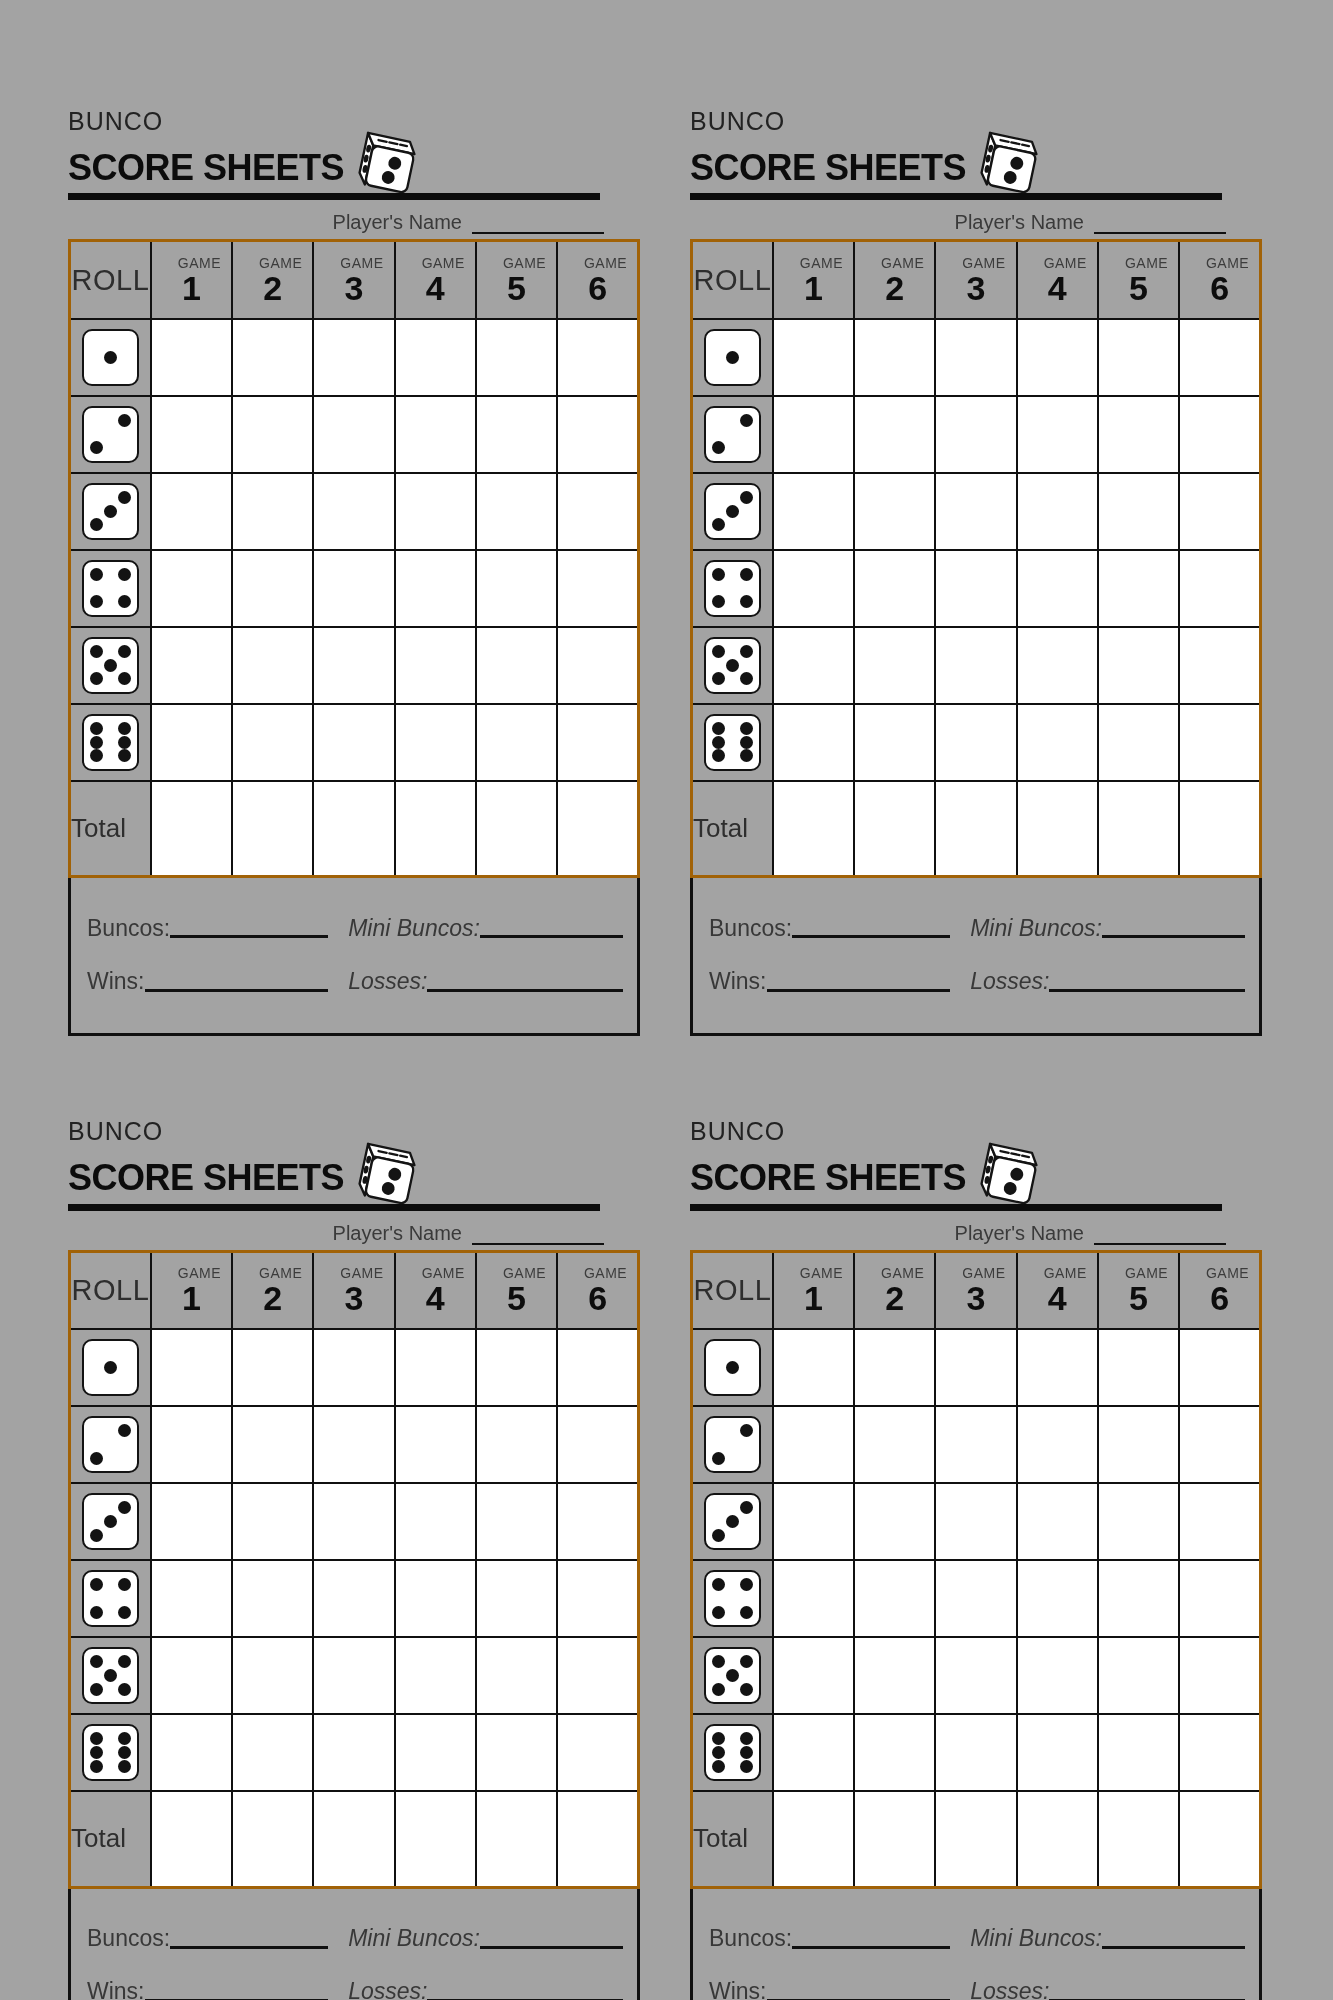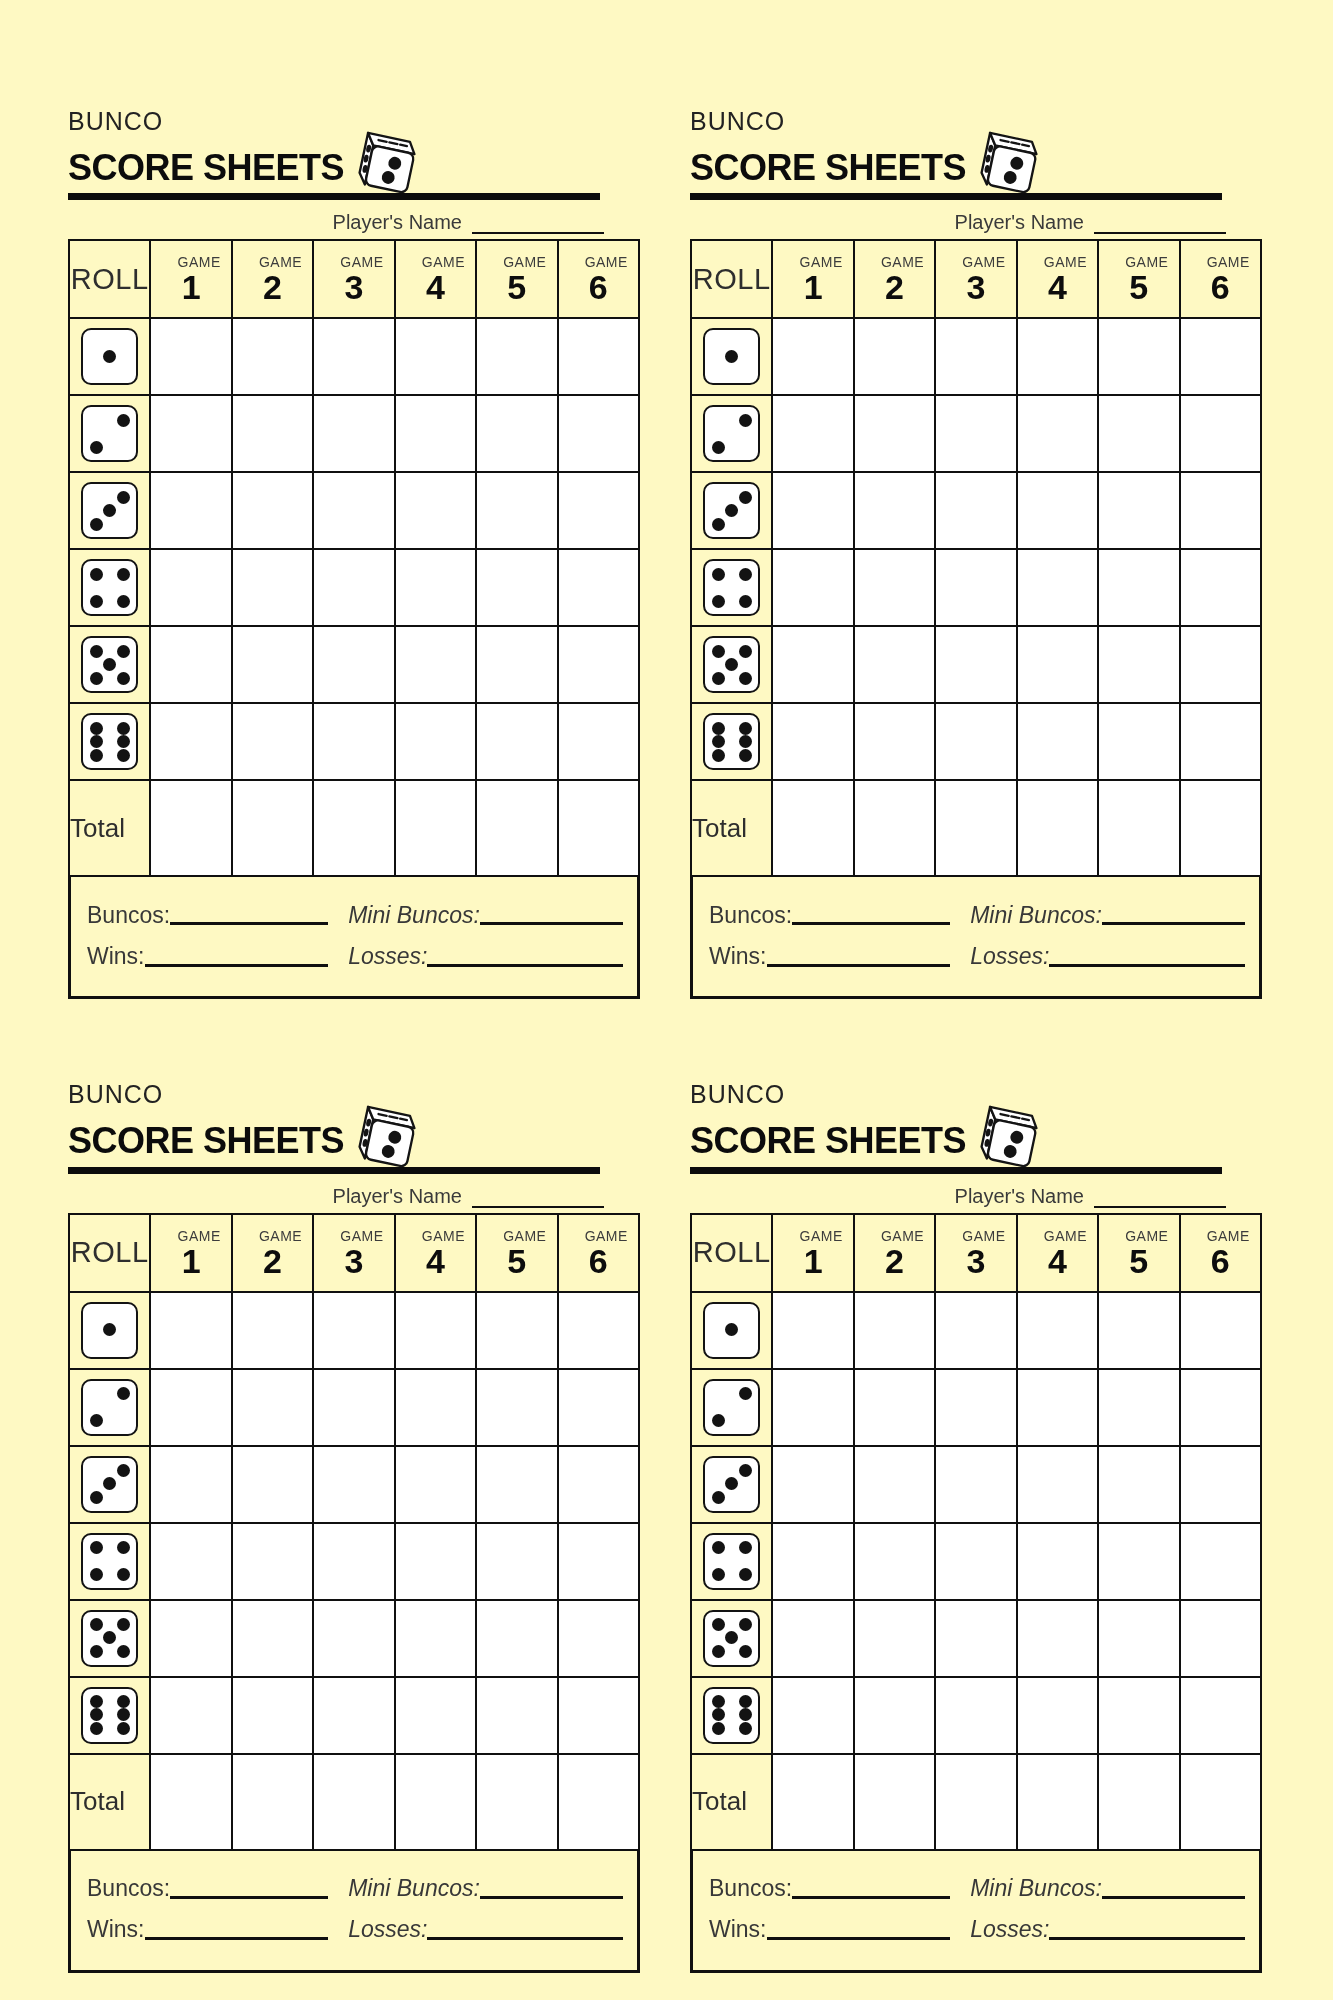--- a/index.html
+++ b/index.html
@@ -1,20 +1,20 @@
 <!DOCTYPE html>
 <html><head>
 <meta charset="utf-8">
 <style>
   * { margin:0; padding:0; box-sizing:border-box; }
   html,body { background:#ffffff; }
   body { font-family:"Liberation Sans","DejaVu Sans",sans-serif; color:#1a1a1a; }
 
   .page {
-    width:1333px; height:2000px; background:#fef9c3;
+    width:1333px; height:2000px; background:#a3a3a3;
     padding:108px 0 0 68px;
     display:grid;
     grid-template-columns:572px 572px;
     column-gap:50px;
     row-gap:82px;
     align-content:start;
   }
 
   .sheet { width:572px; }
 
@@ -35,21 +35,21 @@
   .player-row {
     display:flex; justify-content:flex-end; align-items:flex-end;
     padding:11px 36px 5px 0; gap:10px;
     font-size:20px; color:#3a3a3a; font-weight:300;
   }
   .player-field { width:132px; border-bottom:2.5px solid #101010; height:20px; }
 
   
   .score-table {
     width:572px; border-collapse:collapse; table-layout:fixed;
-    border:1px solid #a16207;
+    border:3px solid #a16207;
   }
   .score-table th, .score-table td { border:2.6px solid #101010; padding:0; }
 
   .header-row { height:78px; }
   .roll-th {
     font-size:29px; font-weight:300; color:#2e2e2e;
     text-align:center; vertical-align:middle; letter-spacing:0.5px;
   }
   .game-th { text-align:center; vertical-align:middle; }
   .game-word {
@@ -78,21 +78,21 @@
   .total-row { height:96px; }
   .total-cell {
     font-size:26px; font-weight:300; color:#2e2e2e;
     text-align:left; vertical-align:middle; padding-left:9px;
   }
   .score-cell { background:#ffffff; }
 
   
   .footer-box {
     border:3px solid #101010; border-top:none;
-    height:122px; padding:10px 14px 12px 16px;
+    height:158px; padding:10px 14px 12px 16px;
     display:flex; flex-direction:column; justify-content:space-evenly;
   }
   .tally-row { display:flex; gap:20px; font-size:23px; font-weight:300; color:#383838; }
   .tally { display:flex; align-items:flex-end; }
   .cell-a { width:45%; }
   .cell-b { flex:1;font-style:italic; }
   .tally-label { white-space:nowrap; line-height:1.15; }
   .tally-line { flex:1; border-bottom:3px solid #101010; margin-bottom:3px; height:14px; }
 </style>
 </head>

